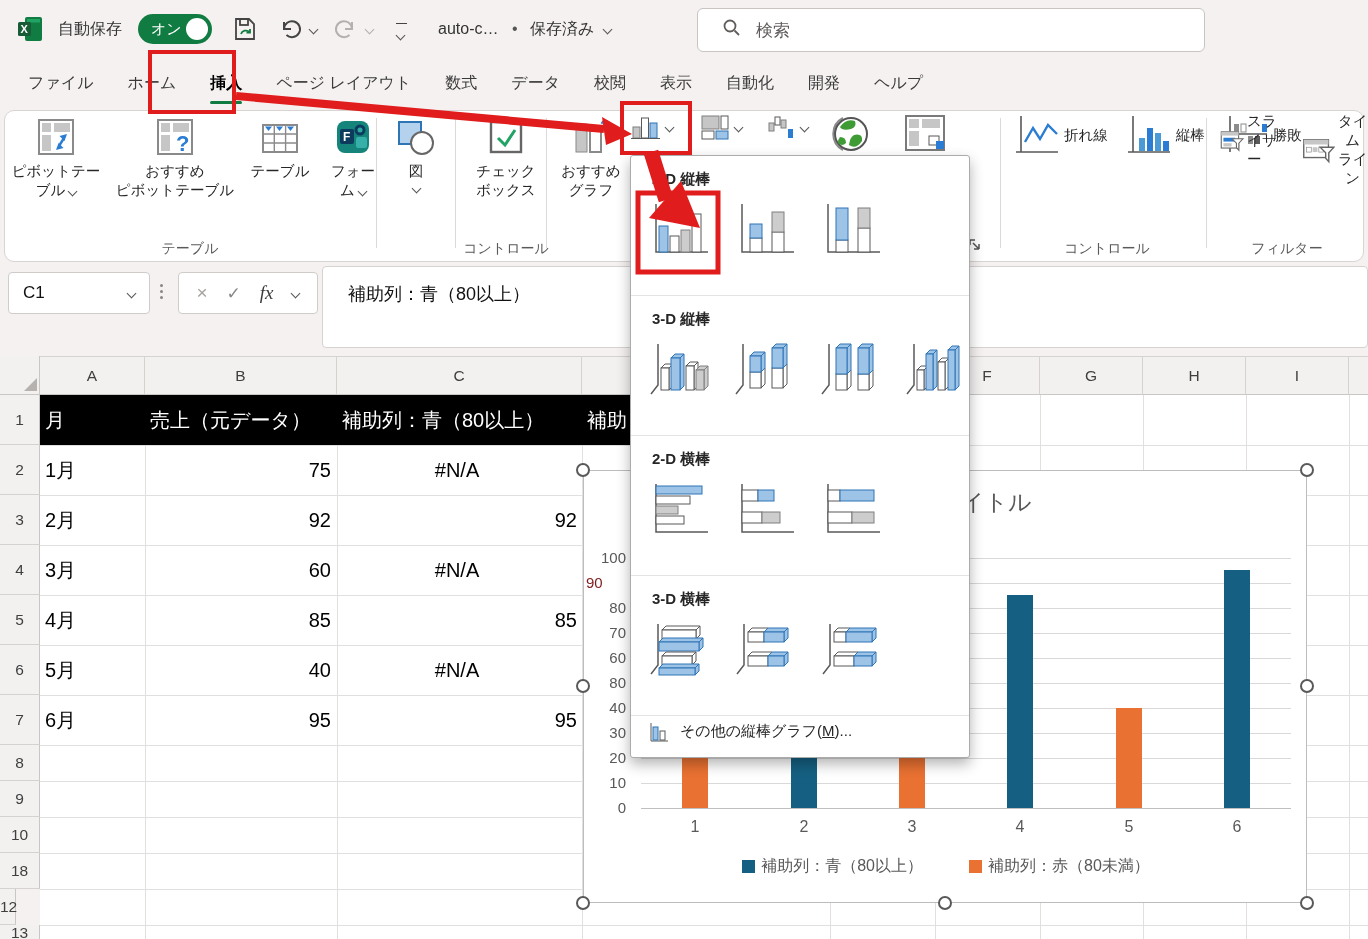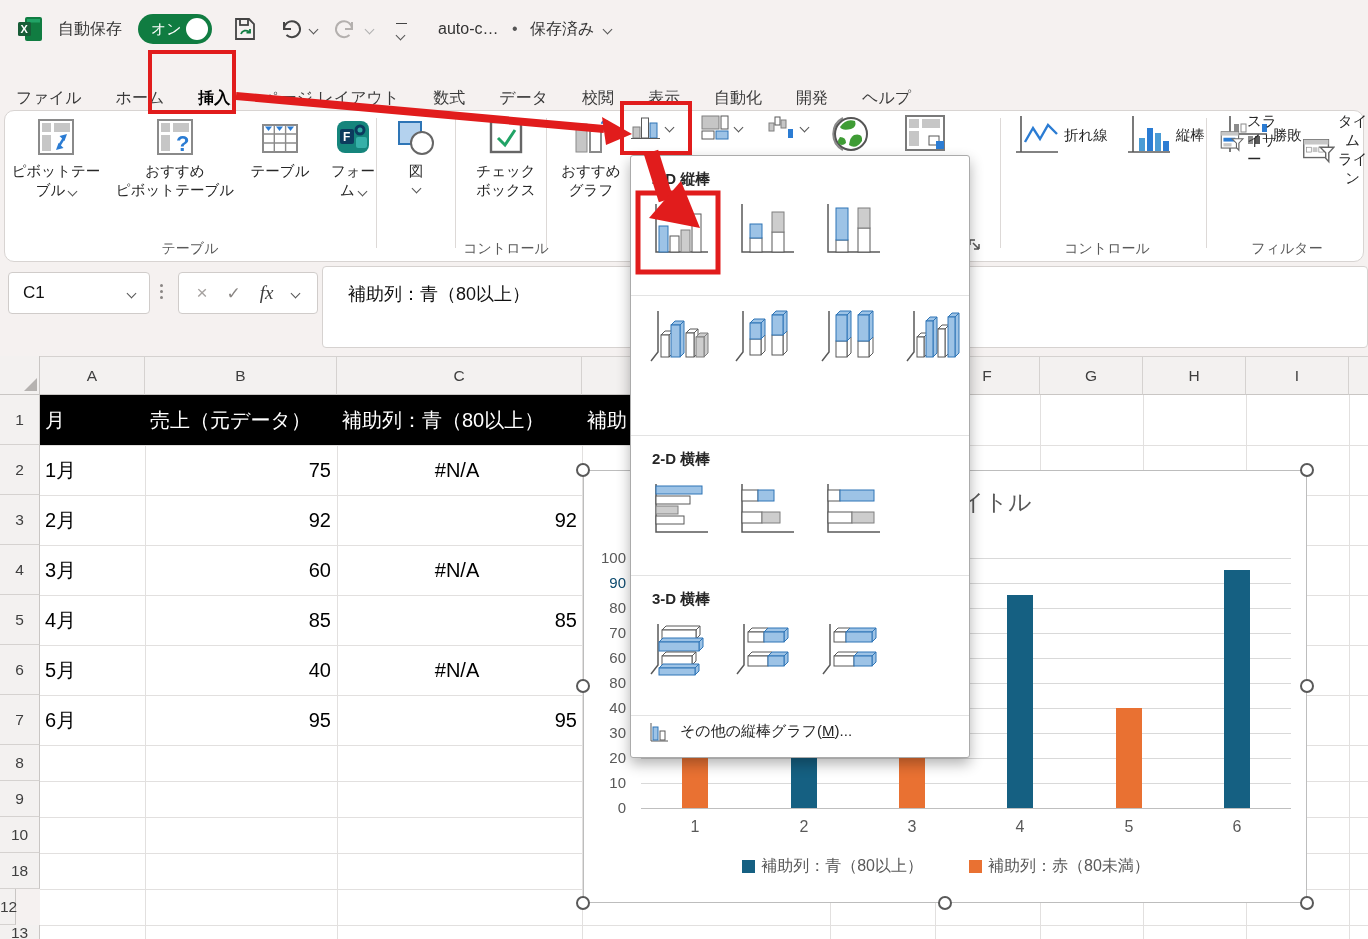--- a/index.html
+++ b/index.html
@@ -9,21 +9,21 @@
 .a{position:absolute}
 
 #titlebar{position:absolute;left:0;top:0;width:1368px;height:58px}
 .tb-text{font-size:16px;color:#333;line-height:58px}
 #autosave-toggle{position:absolute;left:138px;top:14px;width:74px;height:30px;border-radius:15px;background:#107c41;color:#fff;font-size:15px;display:flex;align-items:center;padding-left:13px}
 #autosave-toggle .knob{position:absolute;right:4px;top:4px;width:22px;height:22px;border-radius:50%;background:#fff}
 .chev{display:inline-block;width:7px;height:7px;border-right:1.6px solid #555;border-bottom:1.6px solid #555;transform:rotate(45deg);vertical-align:middle}
 .chev.gray{border-color:#b0b0b0}
 #searchbox{position:absolute;left:697px;top:8px;width:508px;height:44px;background:#fff;border:1px solid #c8c4c2;border-radius:6px;display:flex;align-items:center;gap:14px;padding-left:24px;font-size:17px;color:#5f5b5a}
 
-#tabsrow{position:absolute;left:0;top:72px;width:1368px;height:52px;display:flex;align-items:center;gap:30px;padding-left:14px}
+#tabsrow{position:absolute;left:0;top:57px;width:1368px;height:52px;display:flex;align-items:center;gap:30px;padding-left:26px}
 .tab{position:relative;font-size:16px;color:#3a3a3a;padding:4px 2px;white-space:pre}
 .tab.active{font-weight:bold;color:#000}
 .tab.active::after{content:"";position:absolute;left:2px;right:2px;bottom:-6px;height:3px;background:#107c41;border-radius:2px}
 
 #ribbonchrome{position:absolute;left:4px;top:110px;width:1360px;height:152px;background:#fff;border:1px solid #d8d4d2;border-radius:10px}
 .rgroup{position:absolute;top:112px;display:flex;align-items:flex-start}
 .rbtn{display:flex;flex-direction:column;align-items:center;text-align:center;font-size:14.5px;color:#262626;line-height:1.3;white-space:pre-line}
 .rbtn .ic{height:50px;display:flex;align-items:center;justify-content:center}
 .sbtn{display:flex;flex-direction:row;align-items:center;font-size:14.5px;color:#262626;gap:2px}
 .grp-label{position:absolute;top:240px;font-size:14px;color:#5a5a5a;text-align:center}
@@ -101,20 +101,27 @@
     </span>
     <span class="a chev gray" style="left:366px;top:26px"></span>
     <span class="a" style="left:396px;top:23px">
       <span style="display:block;width:11px;border-top:1.8px solid #444;margin-bottom:2px"></span>
       <span class="chev" style="transform:rotate(45deg);margin-left:1px"></span>
     </span>
     <span class="a tb-text" style="left:438px;top:0">auto-c…</span>
     <span class="a tb-text" style="left:512px;top:0;color:#555">•</span>
     <span class="a tb-text" style="left:530px;top:0">保存済み</span>
     <span class="a chev" style="left:604px;top:26px"></span>
+    <div id="searchbox">
+      <span><svg width="20" height="20" viewBox="0 0 20 20">
+            <circle cx="8" cy="8" r="5.5" fill="none" stroke="#605c5a" stroke-width="1.8"></circle>
+            <path d="M12.5 12.5 L17 17" stroke="#605c5a" stroke-width="1.8"></path>
+          </svg></span>
+      <span>検索</span>
+    </div>
   </div>
 
   <div id="tabsrow">
       <div class="tab">ファイル</div>
       <div class="tab">ホーム</div>
       <div class="tab active">挿入</div>
       <div class="tab">ページ レイアウト</div>
       <div class="tab">数式</div>
       <div class="tab">データ</div>
       <div class="tab">校閲</div>
@@ -445,21 +452,21 @@
       <div class="a" style="left: 2px; top: 228px; width: 40px; text-align: right; font-size: 15px; color: rgb(89, 89, 89);">40</div>
       <div class="a" style="left: 57px; top: 212px; width: 650px; height: 1px; background: rgb(217, 217, 217);"></div>
       <div class="a" style="left: 2px; top: 203px; width: 40px; text-align: right; font-size: 15px; color: rgb(89, 89, 89);">80</div>
       <div class="a" style="left: 57px; top: 187px; width: 650px; height: 1px; background: rgb(217, 217, 217);"></div>
       <div class="a" style="left: 2px; top: 178px; width: 40px; text-align: right; font-size: 15px; color: rgb(89, 89, 89);">60</div>
       <div class="a" style="left: 57px; top: 162px; width: 650px; height: 1px; background: rgb(217, 217, 217);"></div>
       <div class="a" style="left: 2px; top: 153px; width: 40px; text-align: right; font-size: 15px; color: rgb(89, 89, 89);">70</div>
       <div class="a" style="left: 57px; top: 137px; width: 650px; height: 1px; background: rgb(217, 217, 217);"></div>
       <div class="a" style="left: 2px; top: 128px; width: 40px; text-align: right; font-size: 15px; color: rgb(89, 89, 89);">80</div>
       <div class="a" style="left: 57px; top: 112px; width: 650px; height: 1px; background: rgb(217, 217, 217);"></div>
-      <div class="a" style="left: 2px; top: 103px; width: 40px; text-align: right; font-size: 15px; color: #0c4a6e;">90</div>
+      <div class="a" style="left: 2px; top: 103px; width: 40px; text-align: left; font-size: 15px; color: #7f1d1d;">90</div>
       <div class="a" style="left: 57px; top: 87px; width: 650px; height: 1px; background: rgb(217, 217, 217);"></div>
       <div class="a" style="left: 2px; top: 78px; width: 40px; text-align: right; font-size: 15px; color: rgb(89, 89, 89);">100</div>
       <div class="a" style="left: 98px; top: 149px; width: 26px; height: 188px; background: rgb(233, 113, 50);"></div>
       <div class="a" style="left: 91px; top: 347px; width: 40px; text-align: center; font-size: 16px; color: rgb(89, 89, 89);">1</div>
       <div class="a" style="left: 207px; top: 107px; width: 26px; height: 230px; background: rgb(21, 96, 130);"></div>
       <div class="a" style="left: 200px; top: 347px; width: 40px; text-align: center; font-size: 16px; color: rgb(89, 89, 89);">2</div>
       <div class="a" style="left: 315px; top: 187px; width: 26px; height: 150px; background: rgb(233, 113, 50);"></div>
       <div class="a" style="left: 308px; top: 347px; width: 40px; text-align: center; font-size: 16px; color: rgb(89, 89, 89);">3</div>
       <div class="a" style="left: 423px; top: 124px; width: 26px; height: 213px; background: rgb(21, 96, 130);"></div>
       <div class="a" style="left: 416px; top: 347px; width: 40px; text-align: center; font-size: 16px; color: rgb(89, 89, 89);">4</div>
@@ -514,20 +521,21 @@
               <path d="M10 4 V52 H62" fill="none" stroke="#595959" stroke-width="1.5"></path>
               <rect x="18" y="40" width="12" height="12" fill="#ffffff" stroke="#595959"></rect>
               <rect x="18" y="8" width="12" height="32" fill="#9dc3e6" stroke="#2e75b6"></rect>
               <rect x="40" y="28" width="12" height="24" fill="#ffffff" stroke="#595959"></rect>
               <rect x="40" y="8" width="12" height="20" fill="#cdcdcd" stroke="#7f7f7f"></rect>
             </svg>
           </div>
         </div>
       </div>
       <div class="dd-section">
+        <div class="dd-title">3-D 縦棒</div>
         <div class="dd-row">
           <div class="dd-item">
             <svg width="66" height="58" viewBox="0 0 66 58">
               <path d="M12 4 V45 L5 54" fill="none" stroke="#595959" stroke-width="1.5"></path>
               <polygon points="15,28 19,24 27,24 23,28" fill="#ffffff" stroke="#595959"></polygon>
               <polygon points="23,28 27,24 27,46 23,50" fill="#ffffff" stroke="#595959"></polygon>
               <rect x="15" y="28" width="8" height="22" fill="#ffffff" stroke="#595959"></rect>
               <polygon points="25,18 29,14 38,14 34,18" fill="#9dc3e6" stroke="#2e75b6"></polygon>
               <polygon points="34,18 38,14 38,46 34,50" fill="#9dc3e6" stroke="#2e75b6"></polygon>
               <rect x="25" y="18" width="9" height="32" fill="#9dc3e6" stroke="#2e75b6"></rect>

